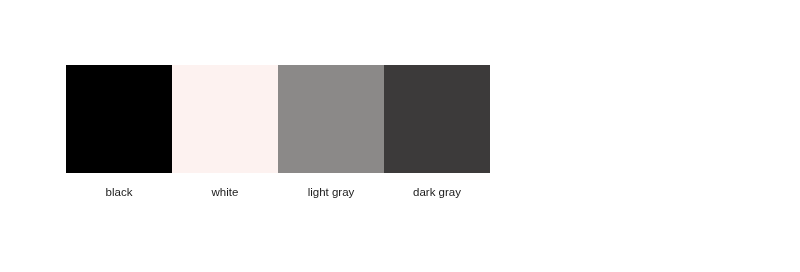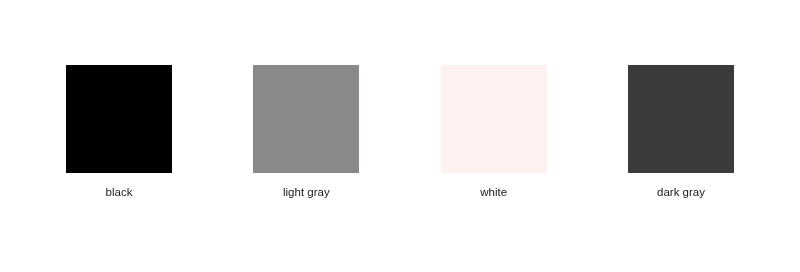--- a/index.html
+++ b/index.html
@@ -21,21 +21,20 @@
     background: #ffffff;
   }
   .swatch-row {
     position: absolute;
     left: 66px;
     top: 65px;
     width: 668px;
     height: 140px;
     display: flex;
     flex-direction: row;
-    justify-content: space-between;
     align-items: flex-start;
   }
   .swatch-cell {
     width: 106px;
     display: flex;
     flex-direction: column;
     align-items: center;
   }
   .swatch-chip {
     width: 106px;
@@ -58,27 +57,27 @@
 <div id="palette-figure" style="background-color: rgb(255, 255, 255);">
 
   <div class="swatch-row">
 
     <div class="swatch-cell">
       <span class="swatch-chip" style="background-color:#000000;"></span>
       <span class="swatch-label" style="color: rgb(26, 26, 26);">black</span>
     </div>
 
     <div class="swatch-cell">
-      <span class="swatch-chip" style="background-color:#8b8988;"></span>
-      <span class="swatch-label" style="color: rgb(26, 26, 26);">light gray</span>
+      <span class="swatch-chip" style="background-color:#fdf2f0;"></span>
+      <span class="swatch-label" style="color: rgb(26, 26, 26);">white</span>
     </div>
 
     <div class="swatch-cell">
-      <span class="swatch-chip" style="background-color:#fdf2f0;"></span>
-      <span class="swatch-label" style="color: rgb(26, 26, 26);">white</span>
+      <span class="swatch-chip" style="background-color:#8b8988;"></span>
+      <span class="swatch-label" style="color: rgb(26, 26, 26);">light gray</span>
     </div>
 
     <div class="swatch-cell">
       <span class="swatch-chip" style="background-color:#3c3a3a;"></span>
       <span class="swatch-label" style="color: rgb(26, 26, 26);">dark gray</span>
     </div>
 
 
   </div>
 </div>

